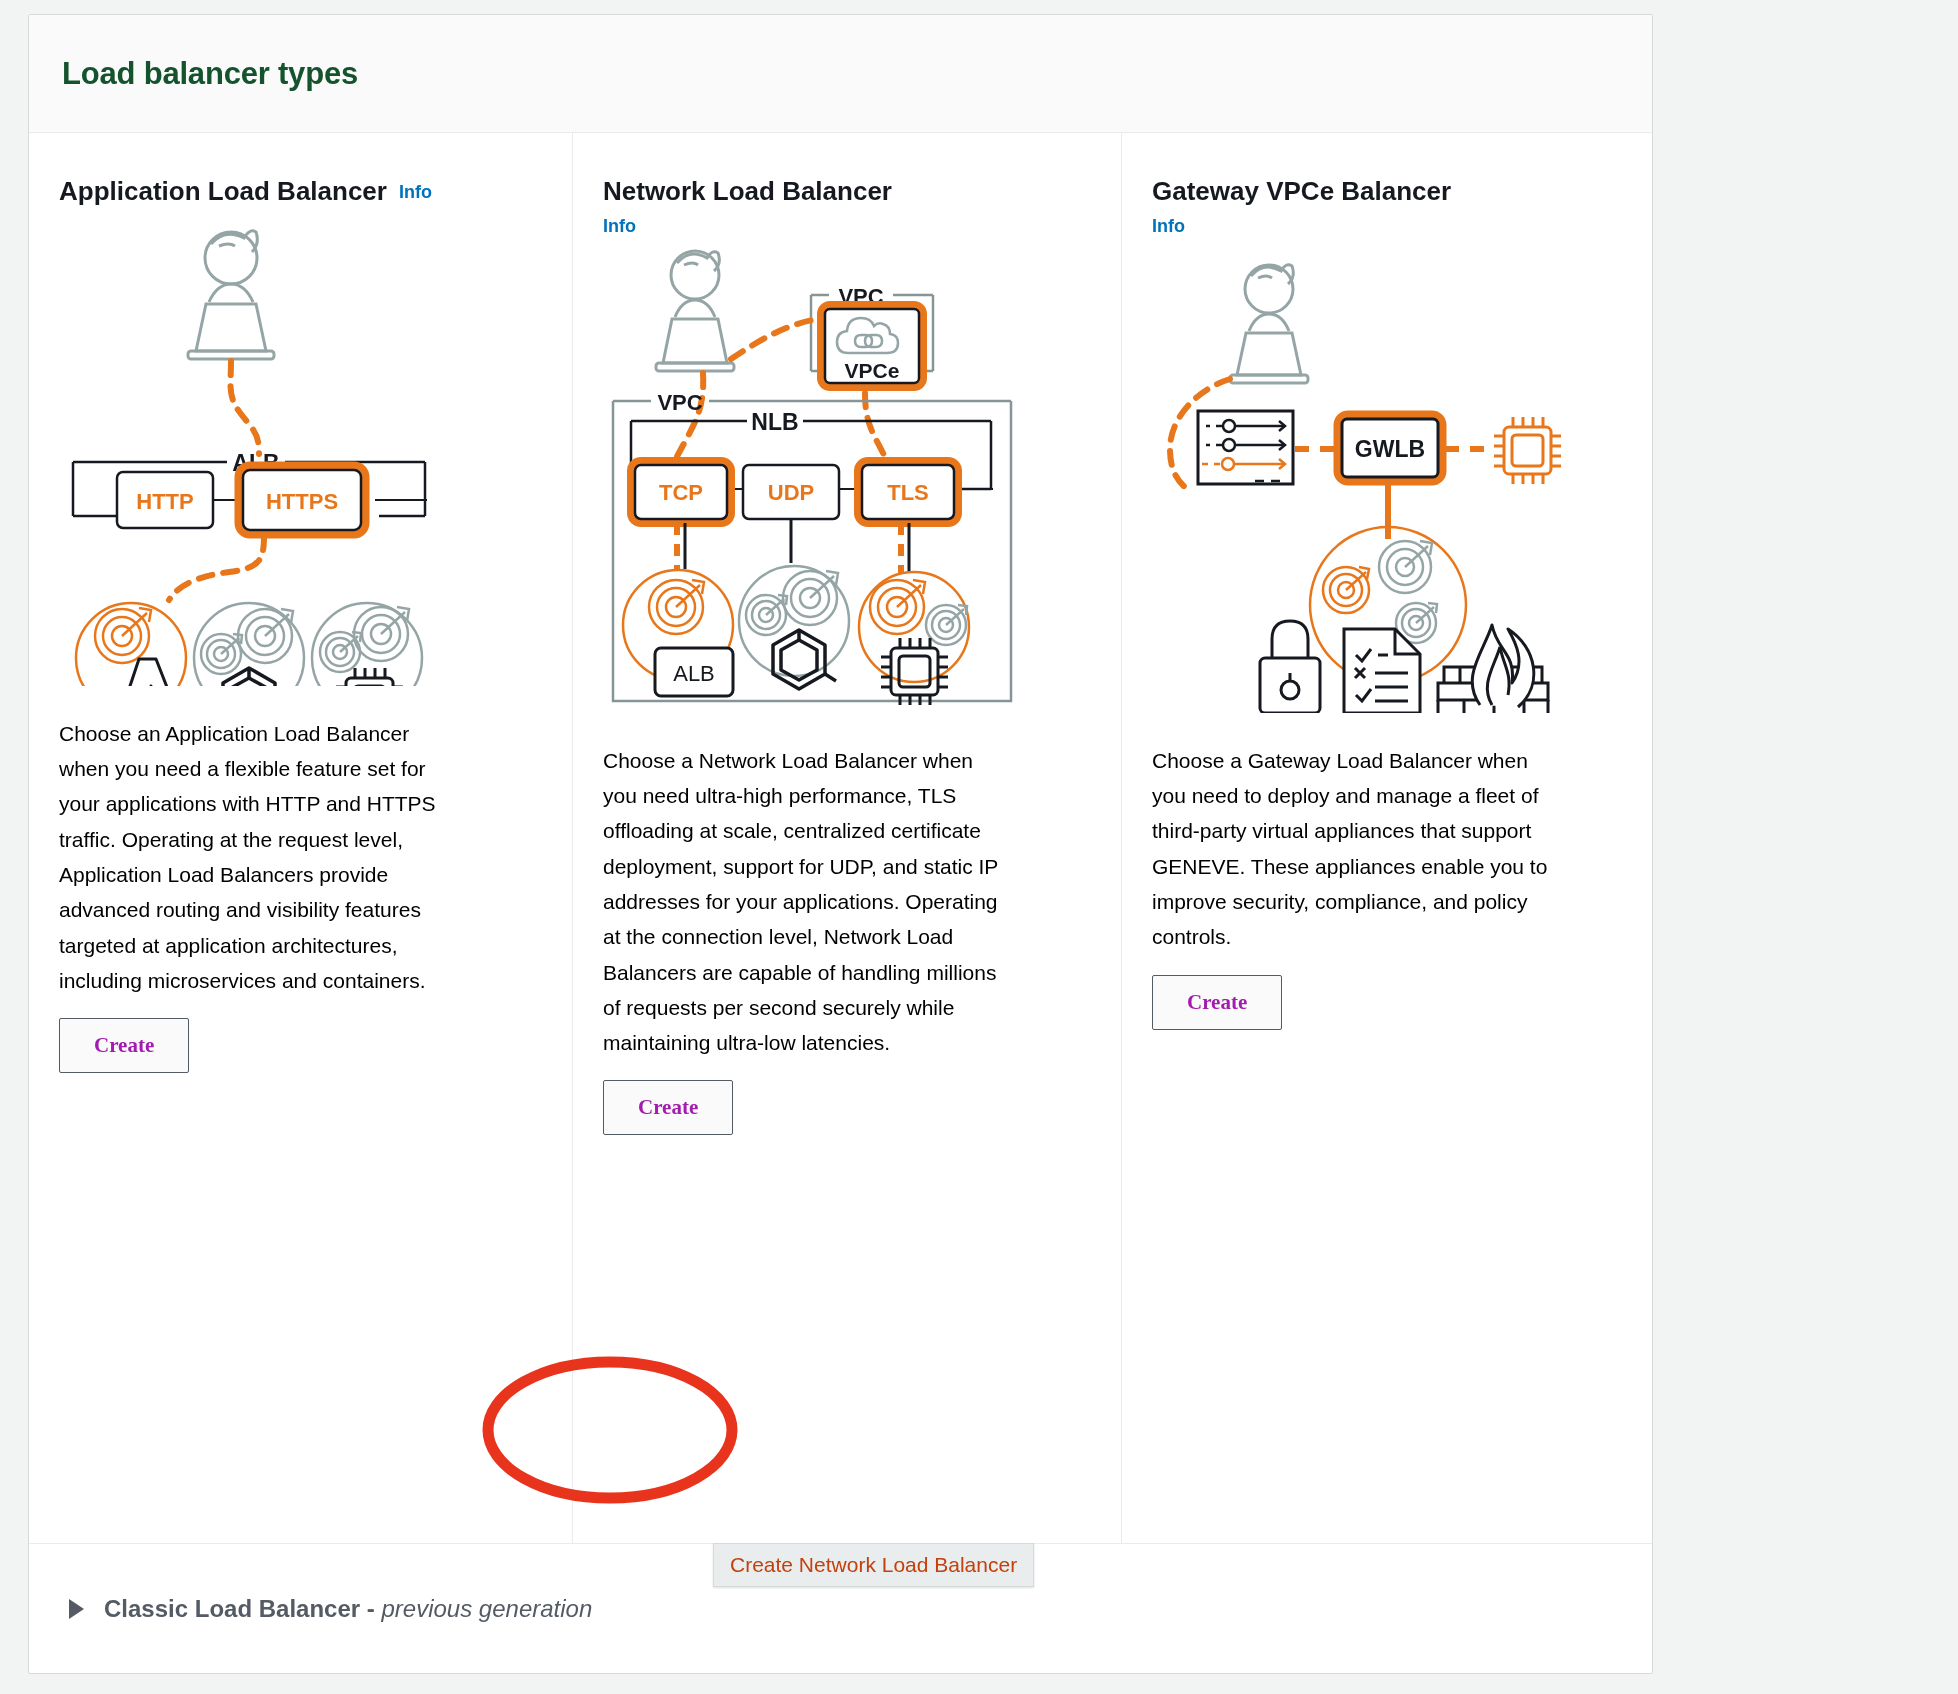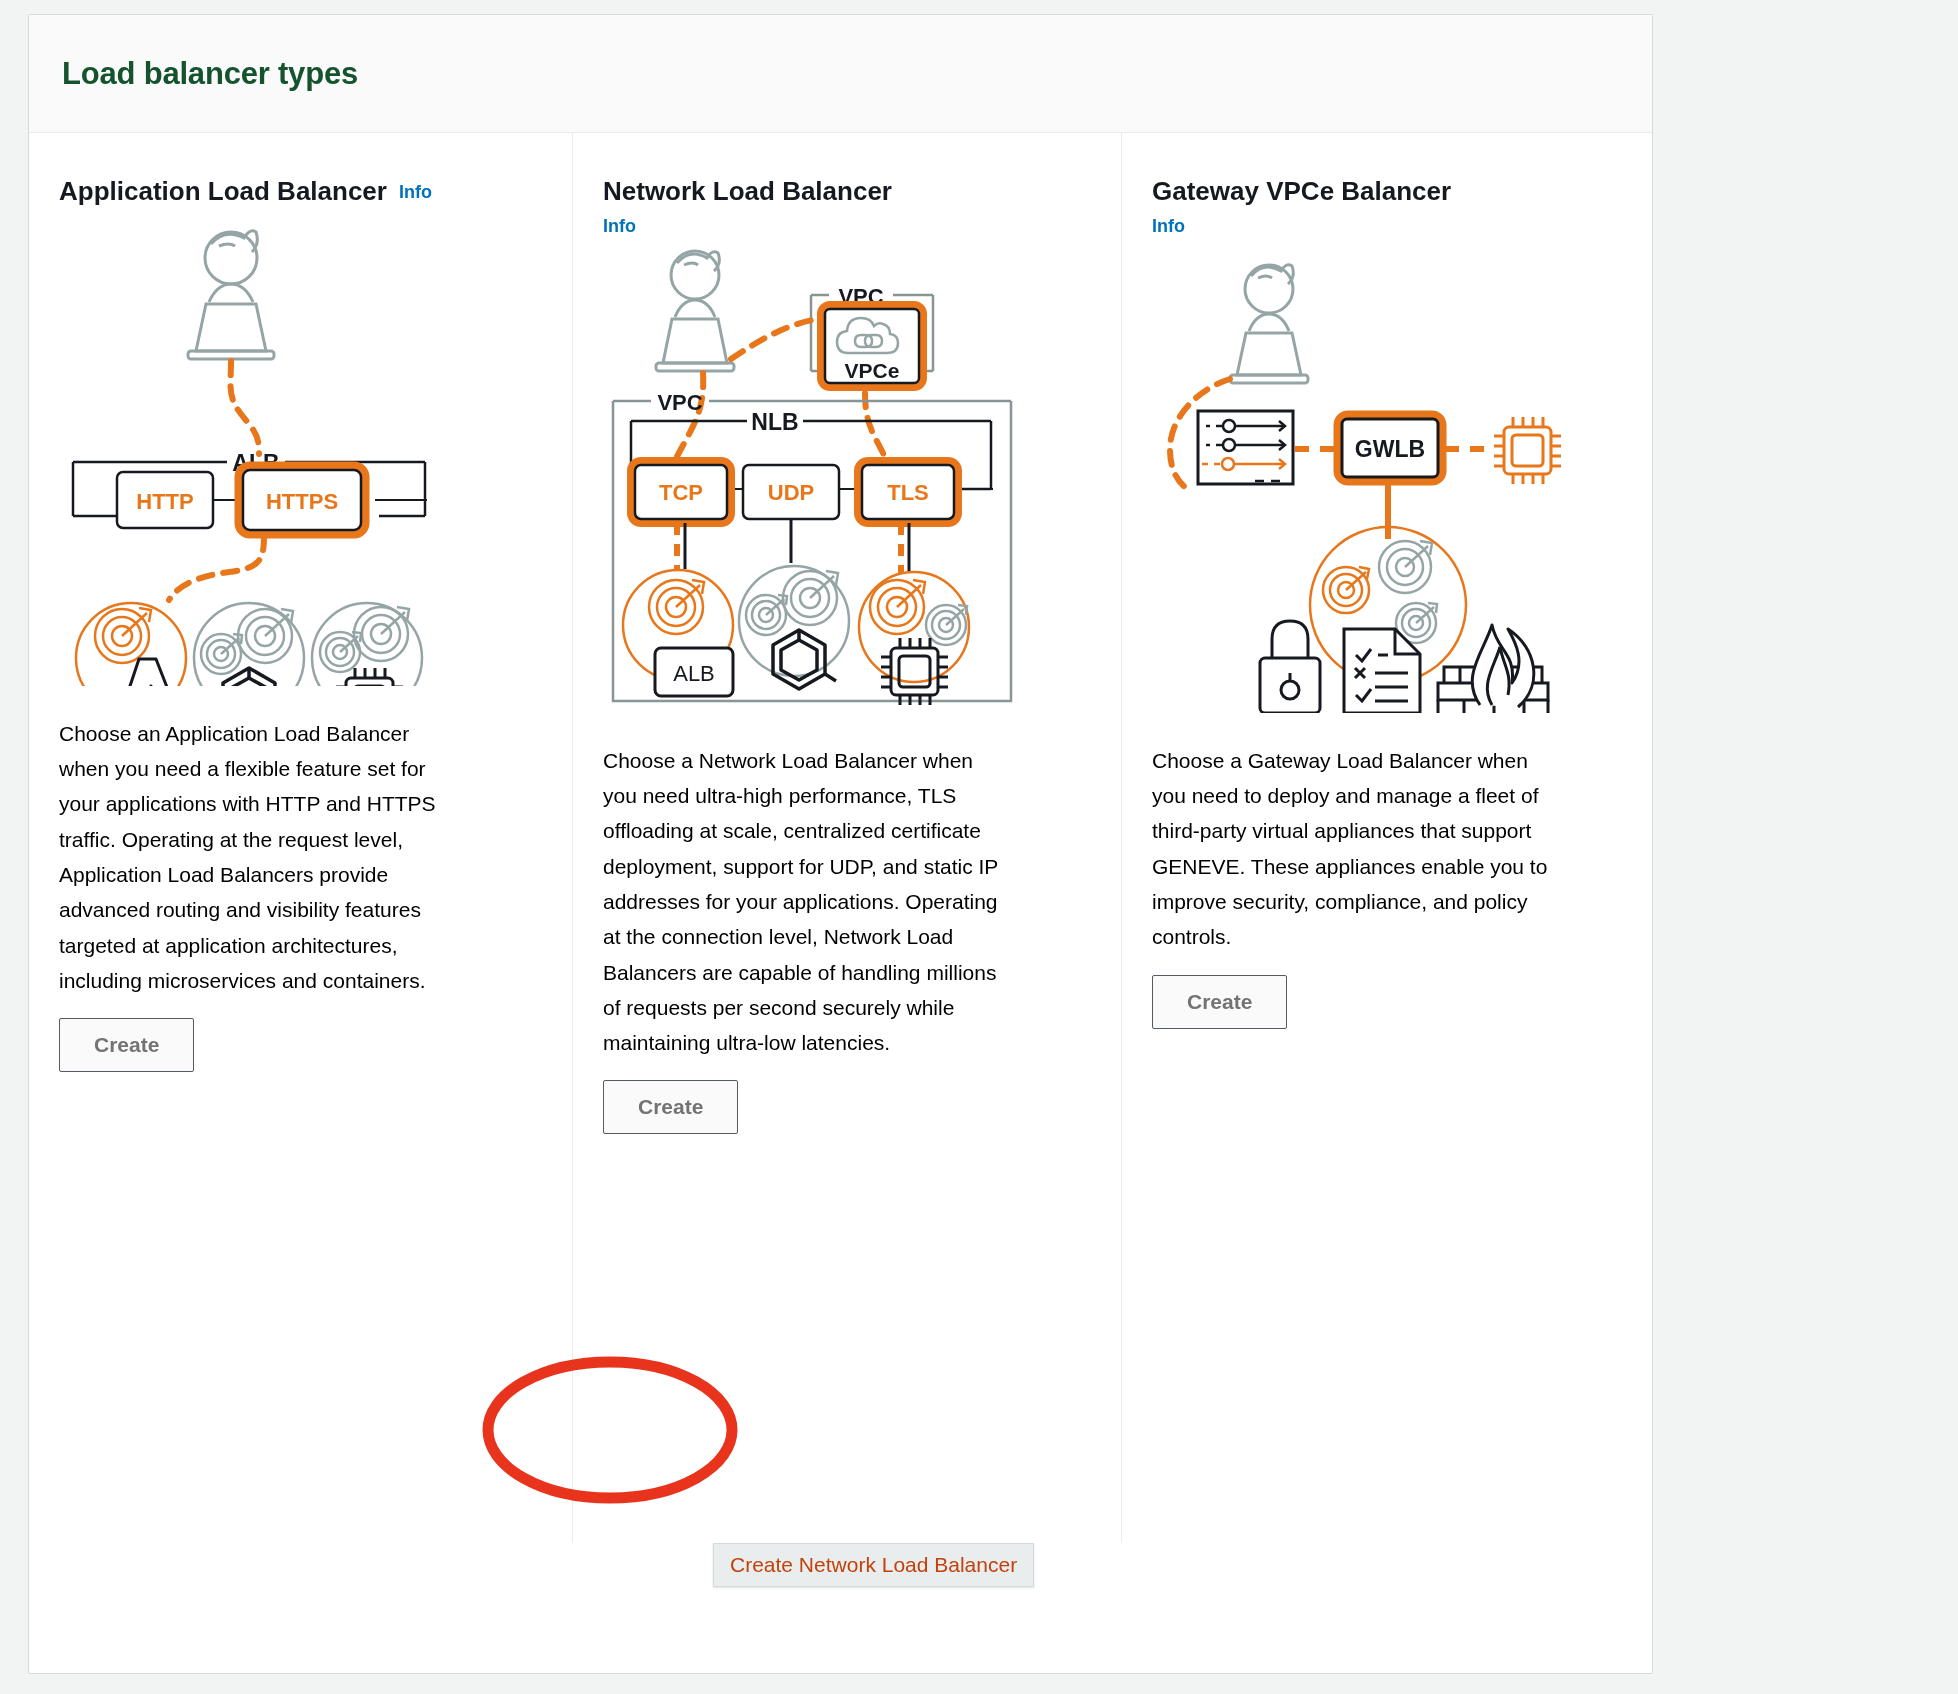--- a/index.html
+++ b/index.html
@@ -84,26 +84,26 @@
     max-width: 400px;
     margin: 0;
   }
 
   .create-btn {
     margin-top: 20px;
     display: inline-block;
     background: #fafafa;
     border: 1px solid #545b64;
     border-radius: 2px;
-    color: #737373;
+    color: #a21caf;
     font-size: 21px;
     font-weight: bold;
     padding: 14px 34px;
     cursor: pointer;
-    font-family: Liberation Sans, sans-serif;
+    font-family: Liberation Serif, serif;
   }
 
   .panel-footer {
     border-top: 1px solid #e9ebed;
     height: 130px;
     display: flex;
     align-items: center;
     padding-left: 40px;
   }
   .disclosure-row { display: flex; align-items: center; cursor: pointer; }
@@ -527,20 +527,26 @@
           </g>
         </svg>
       </div>
 
       <p class="card-desc">Choose a Gateway Load Balancer when you need to deploy and manage a fleet of third-party virtual appliances that support GENEVE. These appliances enable you to improve security, compliance, and policy controls.</p>
       <button class="create-btn">Create</button>
     </div>
 
   </div>
 
+  <div class="panel-footer">
+    <div class="disclosure-row">
+      <span class="disclosure-triangle"></span>
+      <span class="footer-label"><span>Classic Load Balancer - </span><em>previous generation</em></span>
+    </div>
+  </div>
 
 </div>
 
 <svg class="annotation" viewBox="0 0 260 150" xmlns="http://www.w3.org/2000/svg">
   <ellipse cx="130" cy="75" rx="122" ry="68" fill="none" stroke="#e8341c" stroke-width="11"></ellipse>
 </svg>
 
 <div class="tooltip">Create Network Load Balancer</div>
 
 </body></html>

